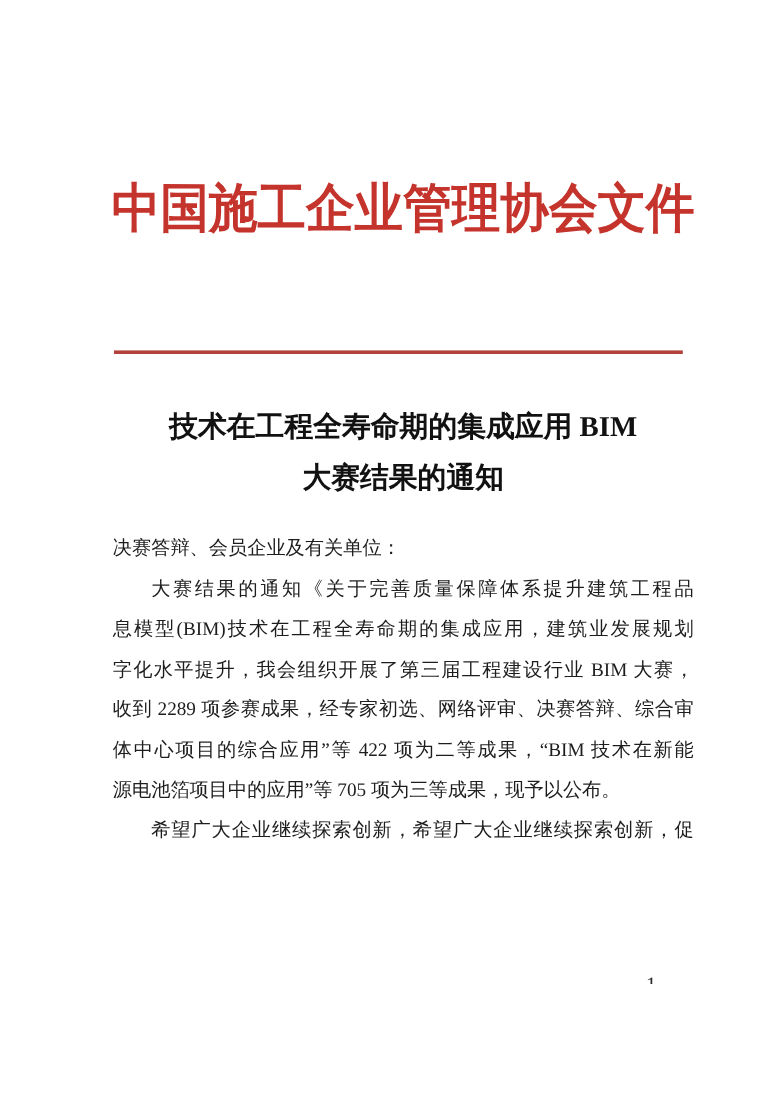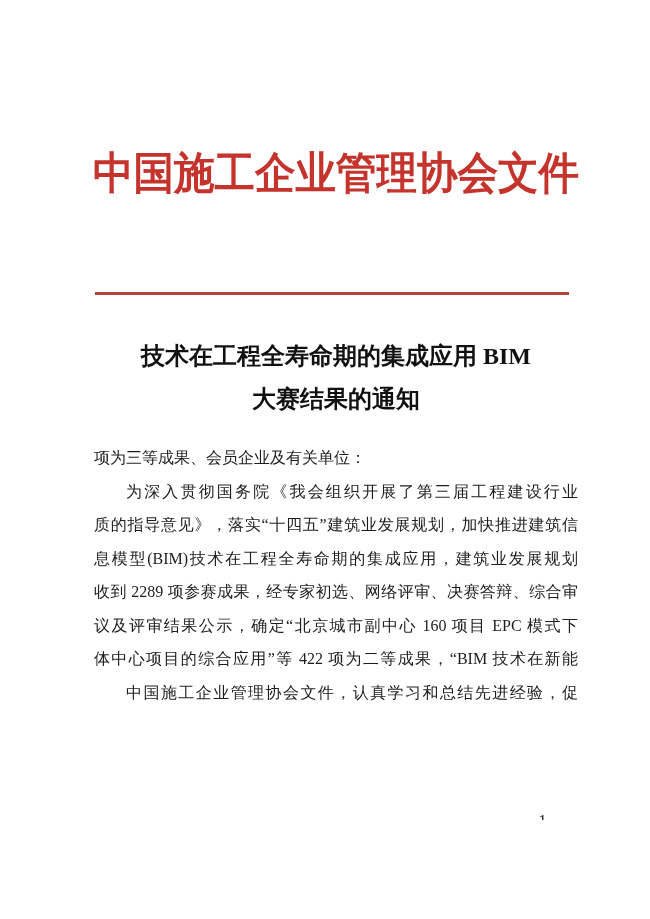--- a/index.html
+++ b/index.html
@@ -100,27 +100,27 @@
 
 
   <div class="red-rule"></div>
 
   <div class="doc-title">
     <div>技术在工程全寿命期的集成应用 BIM</div>
     <div>大赛结果的通知</div>
   </div>
 
   <div class="body-text">
-    <div class="body-line">项为三等成果、会员企业及有关单位：</div>
+    <div class="body-line">决赛答辩、会员企业及有关单位：</div>
 
-    <div class="body-line stretch indent">为深入贯彻国务院《我会组织开展了第三届工程建设行业</div>
-    <div class="body-line stretch">质的指导意见》，落实“十四五”建筑业发展规划，加快推进建筑信</div>
+    <div class="body-line stretch indent">大赛结果的通知《关于完善质量保障体系提升建筑工程品</div>
     <div class="body-line stretch">息模型(BIM)技术在工程全寿命期的集成应用，建筑业发展规划</div>
+    <div class="body-line stretch">字化水平提升，我会组织开展了第三届工程建设行业 BIM 大赛，</div>
     <div class="body-line stretch">收到 2289 项参赛成果，经专家初选、网络评审、决赛答辩、综合审</div>
-    <div class="body-line stretch">议及评审结果公示，确定“北京城市副中心 160 项目 EPC 模式下</div>
     <div class="body-line stretch">体中心项目的综合应用”等 422 项为二等成果，“BIM 技术在新能</div>
+    <div class="body-line">源电池箔项目中的应用”等 705 项为三等成果，现予以公布。</div>
 
-    <div class="body-line stretch indent">中国施工企业管理协会文件，认真学习和总结先进经验，促</div>
+    <div class="body-line stretch indent">希望广大企业继续探索创新，希望广大企业继续探索创新，促</div>
   </div>
 
   <div class="page-number">— 1 —</div>
 
 </div>
 
 </body></html>

